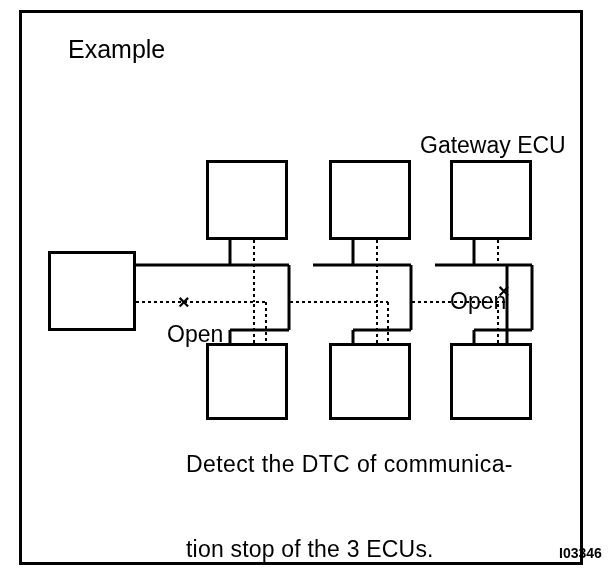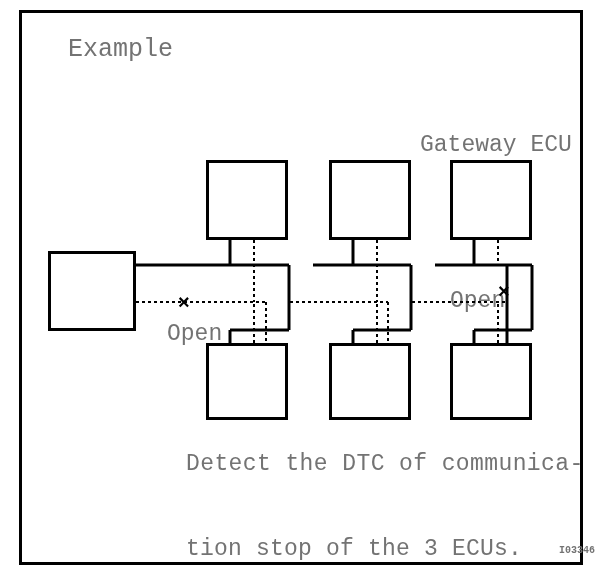--- a/index.html
+++ b/index.html
@@ -24,24 +24,23 @@
     left: 19px;
     top: 10px;
     width: 564px;
     height: 555px;
     border: 3px solid #000000;
     box-sizing: border-box;
     background: #ffffff;
   }
   .label {
     position: absolute;
-    color: #737373;
+    color: #000000;
     white-space: nowrap;
     line-height: 1;
-    font-family: Liberation Mono, monospace;
   }
   #example-label {
     left: 46px;
     top: 24px;
     font-size: 25px;
   }
   #gateway-label {
     left: 358px;
     top: 121px;
     font-size: 23px;
@@ -66,21 +65,21 @@
   #caption-line2 {
     left: 164px;
     top: 477px;
     font-size: 23px;
     letter-spacing: 0.2px;
     margin-top: 48px;
   }
   #figure-id {
     left: 525px;
     top: 533px;
-    font-size: 10px;
+    font-size: 14px;
     font-weight: bold;
     padding-left: 12px;
   }
   
   .ecu-box {
     position: absolute;
     border: 3px solid #000000;
     background: #ffffff;
     box-sizing: border-box;
   }

